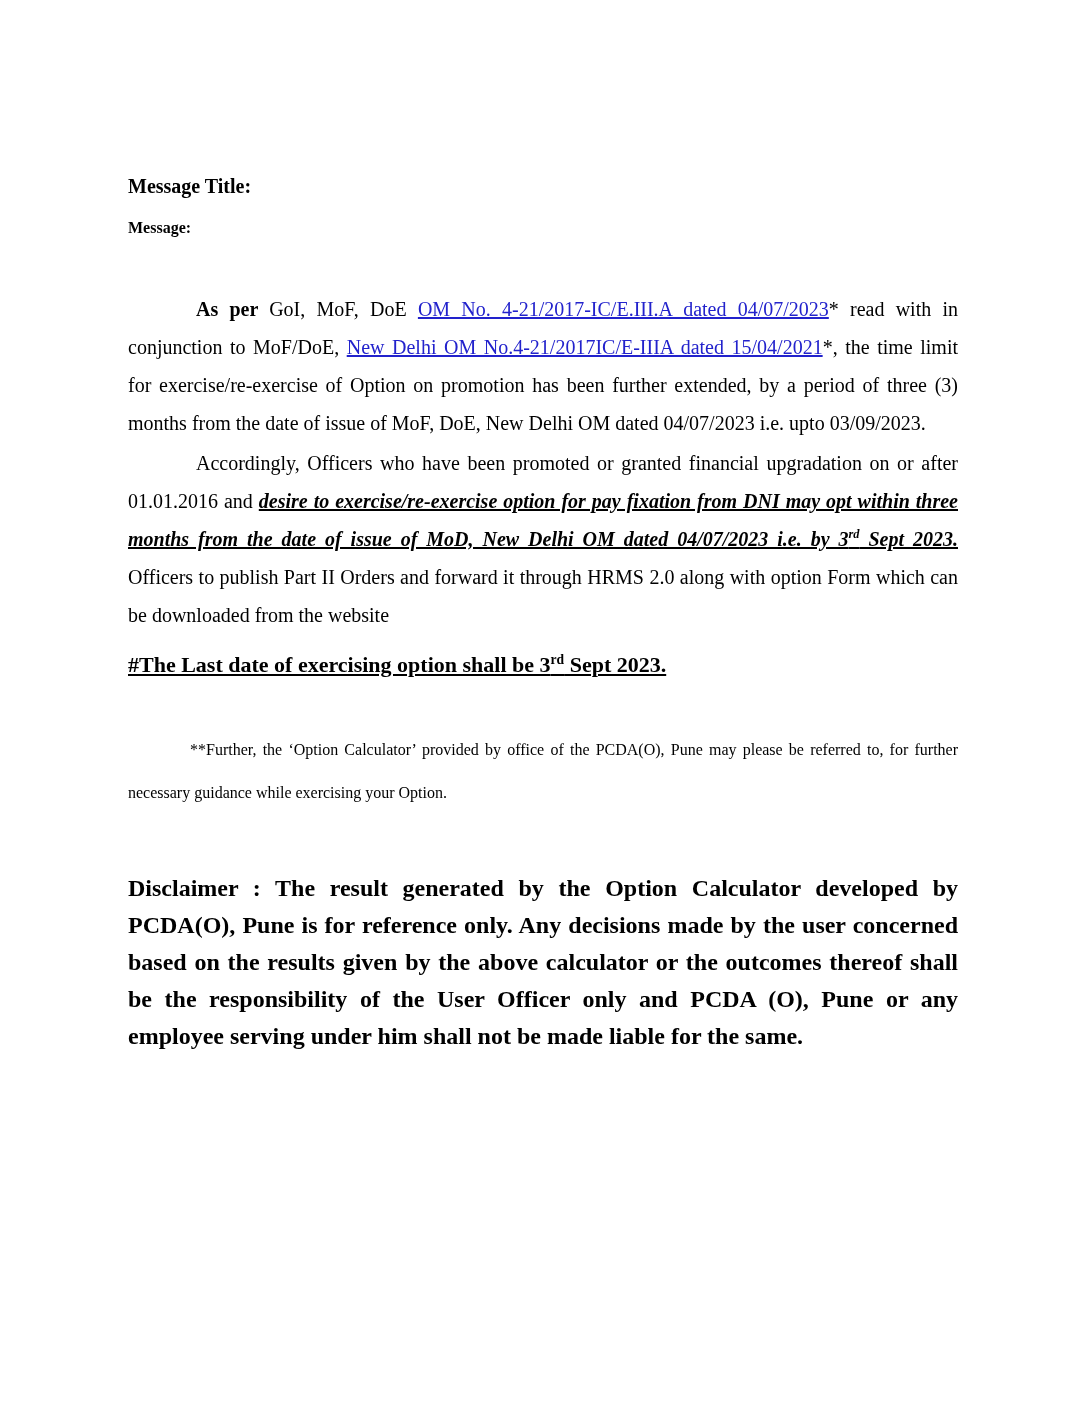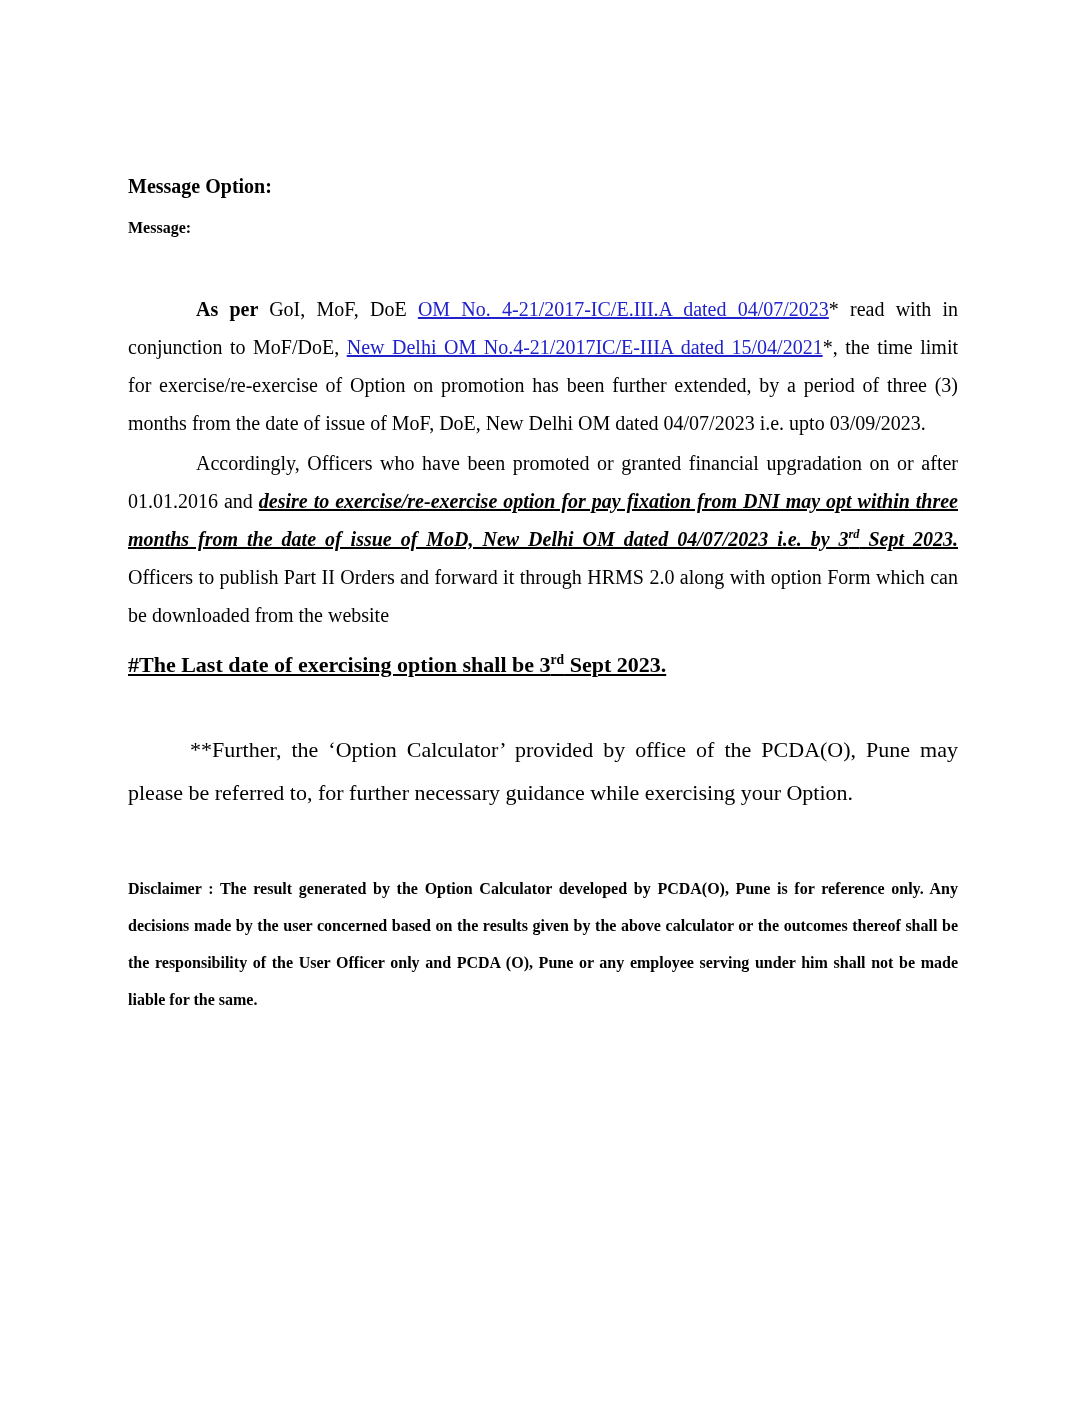--- a/index.html
+++ b/index.html
@@ -73,43 +73,43 @@
     font-weight: bold;
     font-size: 22px;
     line-height: 30px;
   }
   .deadline-heading .underlined {
     text-decoration: underline;
   }
   
   .para-3 {
     margin-top: 48px;
-    font-size: 22px;
+    font-size: 16px;
     line-height: 43px;
     text-align: justify;
     text-indent: 62px;
     margin-bottom: 0;
   }
   
   .disclaimer {
     margin-top: 56px;
     font-weight: bold;
-    font-size: 16px;
+    font-size: 24px;
     line-height: 37px;
     text-align: justify;
     margin-bottom: 0;
   }
 </style>
 </head>
 <body>
 
 <div class="page">
 
   <div class="title-row">
-    <div class="title-label">Message Option:</div>
+    <div class="title-label">Message Title:</div>
   </div>
 
   <div class="message-heading">Message:</div>
 
   <p class="body-para para-1"><b>As per </b><span>GoI, MoF, DoE </span><a href="#" class="doc-link">OM No. 4-21/2017-IC/E.III.A  dated 04/07/2023</a><span>* read with in conjunction to MoF/DoE,  </span><a href="#" class="doc-link">New Delhi  OM No.4-21/2017IC/E-IIIA dated 15/04/2021</a><span>*,  the time limit for exercise/re-exercise of Option on promotion has been further extended, by a period of three (3) months from the date of issue of  MoF, DoE,  New Delhi  OM dated 04/07/2023 i.e. upto 03/09/2023.</span></p>
 
   <p class="body-para para-2"><span>Accordingly, Officers who have been promoted or granted financial upgradation on or after 01.01.2016 and  </span><span class="emph"><span>desire to exercise/re-exercise option for pay fixation from DNI may opt within three months from the date of issue of  MoD, New Delhi  OM dated 04/07/2023 i.e. by 3</span><sup>rd</sup><span> Sept 2023.</span></span><span> Officers to publish Part II Orders and forward it through HRMS 2.0 along with option Form which can be downloaded from the website</span></p>
 
   <div class="deadline-heading"><span class="underlined"><span>#The Last date of exercising option shall be 3</span><sup>rd</sup><span>  Sept 2023.</span></span></div>
 

